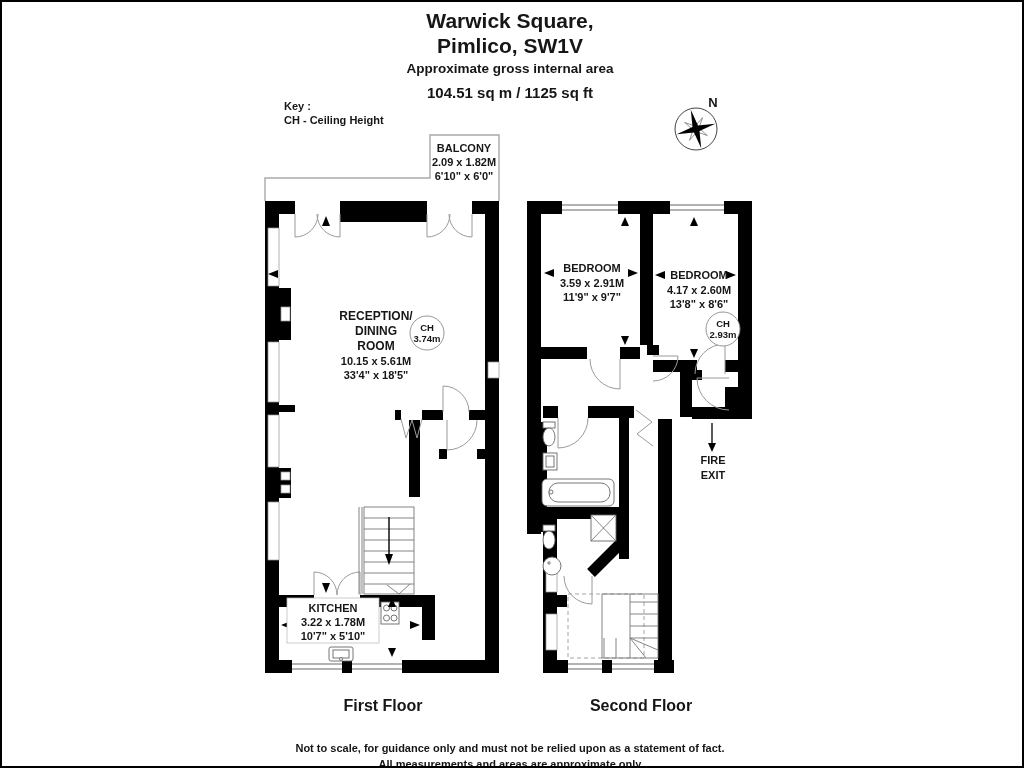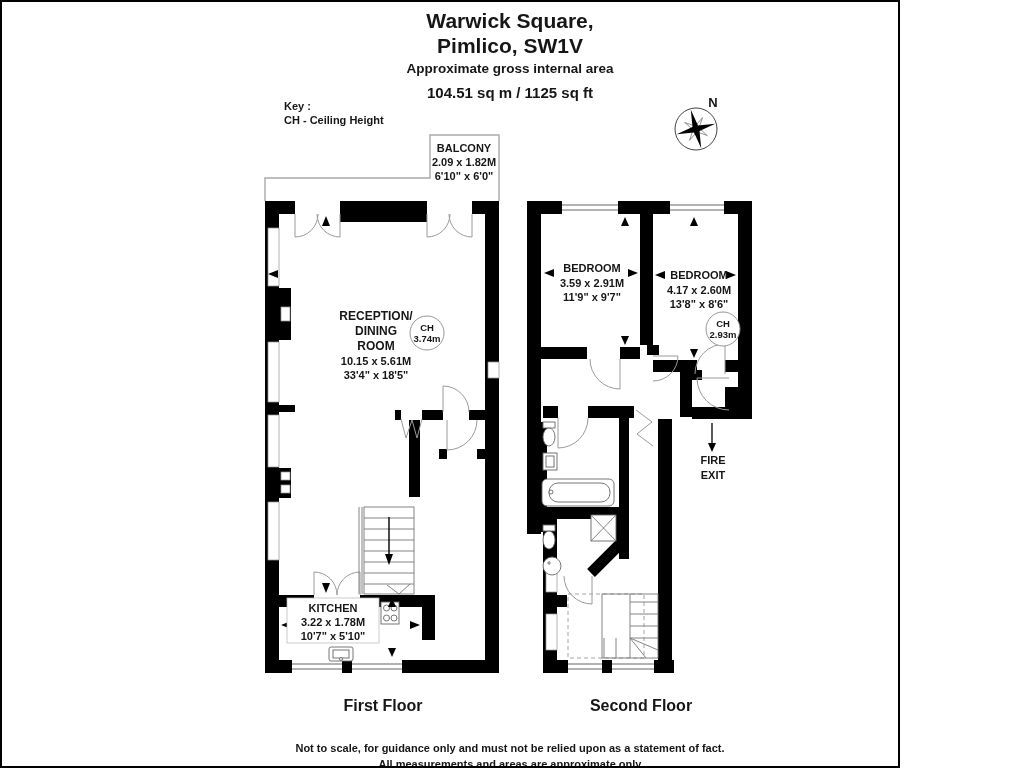--- a/index.html
+++ b/index.html
@@ -1,17 +1,17 @@
 <!DOCTYPE html>
 <html><head>
 <meta charset="utf-8">
 <style>
   html,body{margin:0;padding:0;background:#fff;}
   .canvas{
-    position:relative;width:900px;height:768px;background:#ffffff;
+    position:relative;width:1024px;height:768px;background:#ffffff;
     box-sizing:border-box;border:2px solid #000;
     font-family:"Liberation Sans", sans-serif;overflow:hidden;
   }
   svg{position:absolute;left:0;top:0;}
   svg text{
     font-family:"Liberation Sans","DejaVu Sans",sans-serif;
     font-weight:700;fill:#161616;text-anchor:middle;
   }
   svg text.left{text-anchor:start;}
   .t-title{font-size:21px;}

